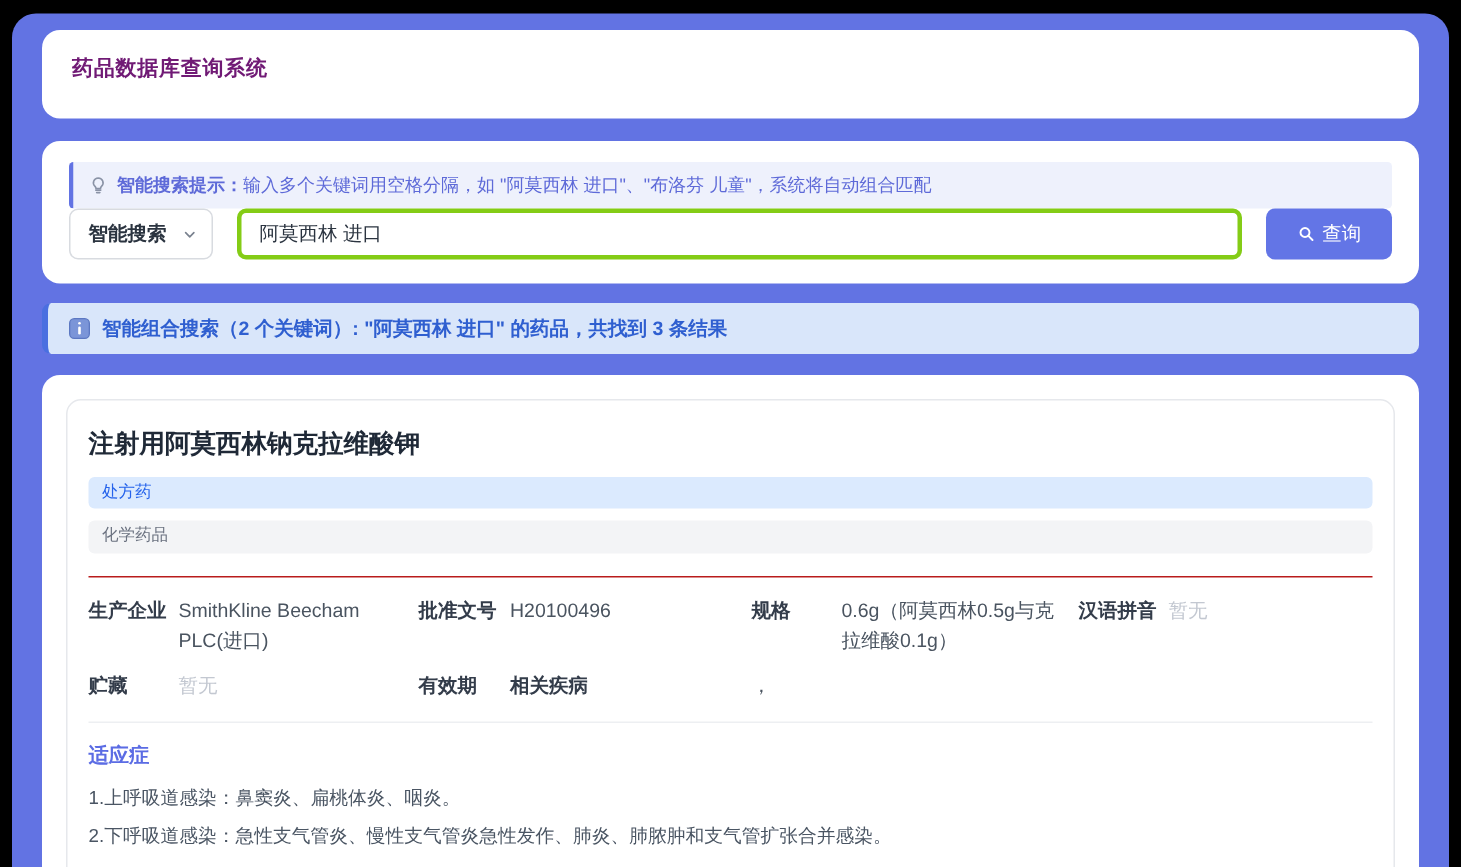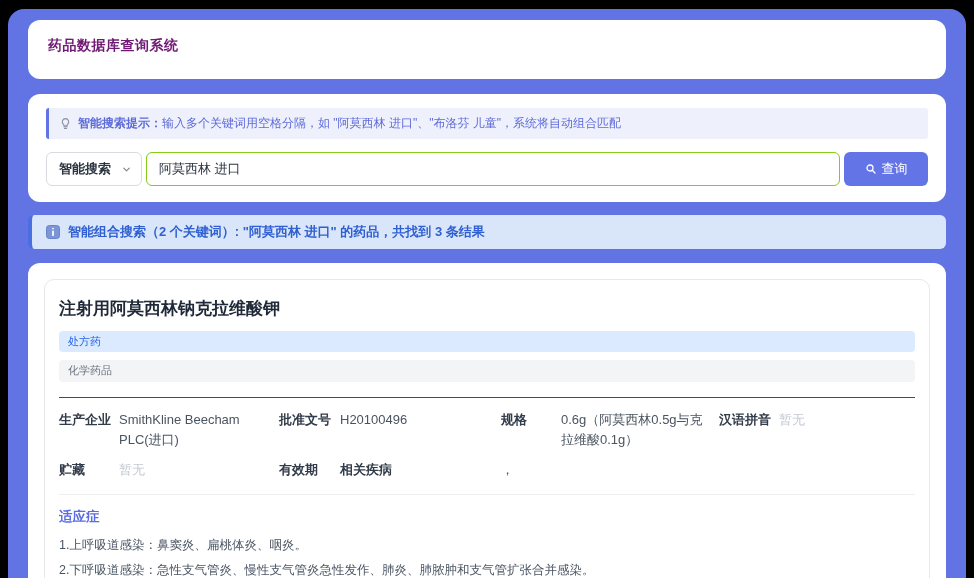--- a/index.html
+++ b/index.html
@@ -13,26 +13,26 @@
   .header-card { padding:17px 20px 15px; margin-bottom:15px; }
   .header-card h1 { font-size:14px; font-weight:700; color:#701a75; letter-spacing:.5px; margin-bottom:9px; }
   .header-card p { font-size:12.5px; color:#4a5260; }
 
   
   .search-card { padding:14px 18px 16px; margin-bottom:13px; }
   .hint { display:flex; align-items:center; gap:6px; background:#eef1fc;
     border-left:3px solid #6273e3; border-radius:3px; padding:7px 10px;
     font-size:12px; color:#5e6ad8; }
   .hint-label { font-weight:700; }
-  .search-row { display:flex; gap:4px; margin-top:13px; }
+  .search-row { display:flex; gap:16px; }
   .select-box { width:96px; height:34px; border:1px solid #d8dbe0; border-radius:6px;
     display:flex; align-items:center; justify-content:space-between;
     padding:0 9px 0 12px; font-size:13px; font-weight:600; color:#2b3440;
     background:#fff; cursor:pointer; }
-  .search-input { flex:1; height:34px; border:1px solid #84cc16; border-radius:6px;
+  .search-input { flex:1; height:34px; border:3px solid #84cc16; border-radius:6px;
     padding:0 12px; font-size:13px; color:#2b3440; font-family:inherit; outline:none; }
   .query-btn { width:84px; height:34px; border:none; border-radius:6px;
     background:#6375e6; color:#fff; font-size:13px; font-family:inherit;
     display:flex; align-items:center; justify-content:center; gap:5px; cursor:pointer; }
 
   
   .banner { background:#d9e6fa; border-left:4px solid #4a6fe0; border-radius:6px;
     padding:8px 14px; margin-bottom:14px; display:flex; align-items:center; gap:8px;
     font-size:13px; font-weight:600; color:#2f5fd0; }
   .info-chip { flex:0 0 auto; display:inline-block; }

